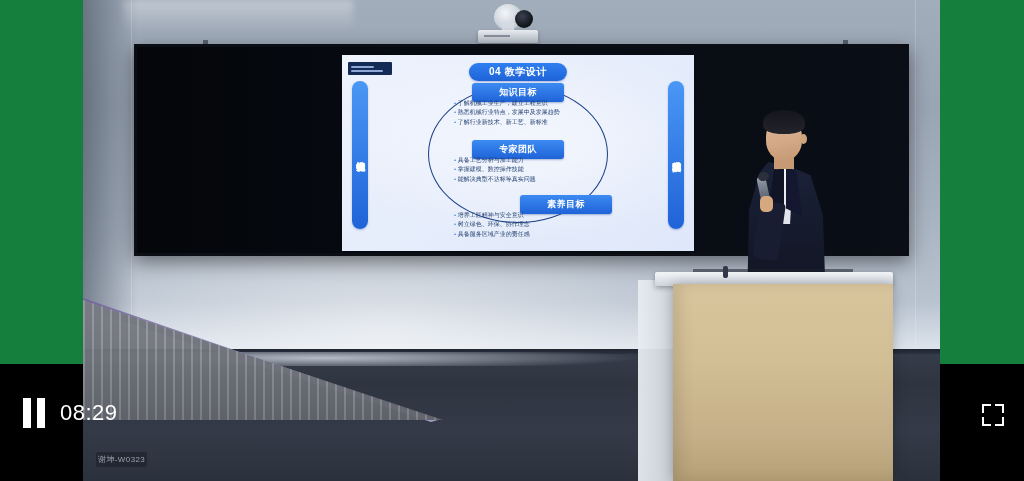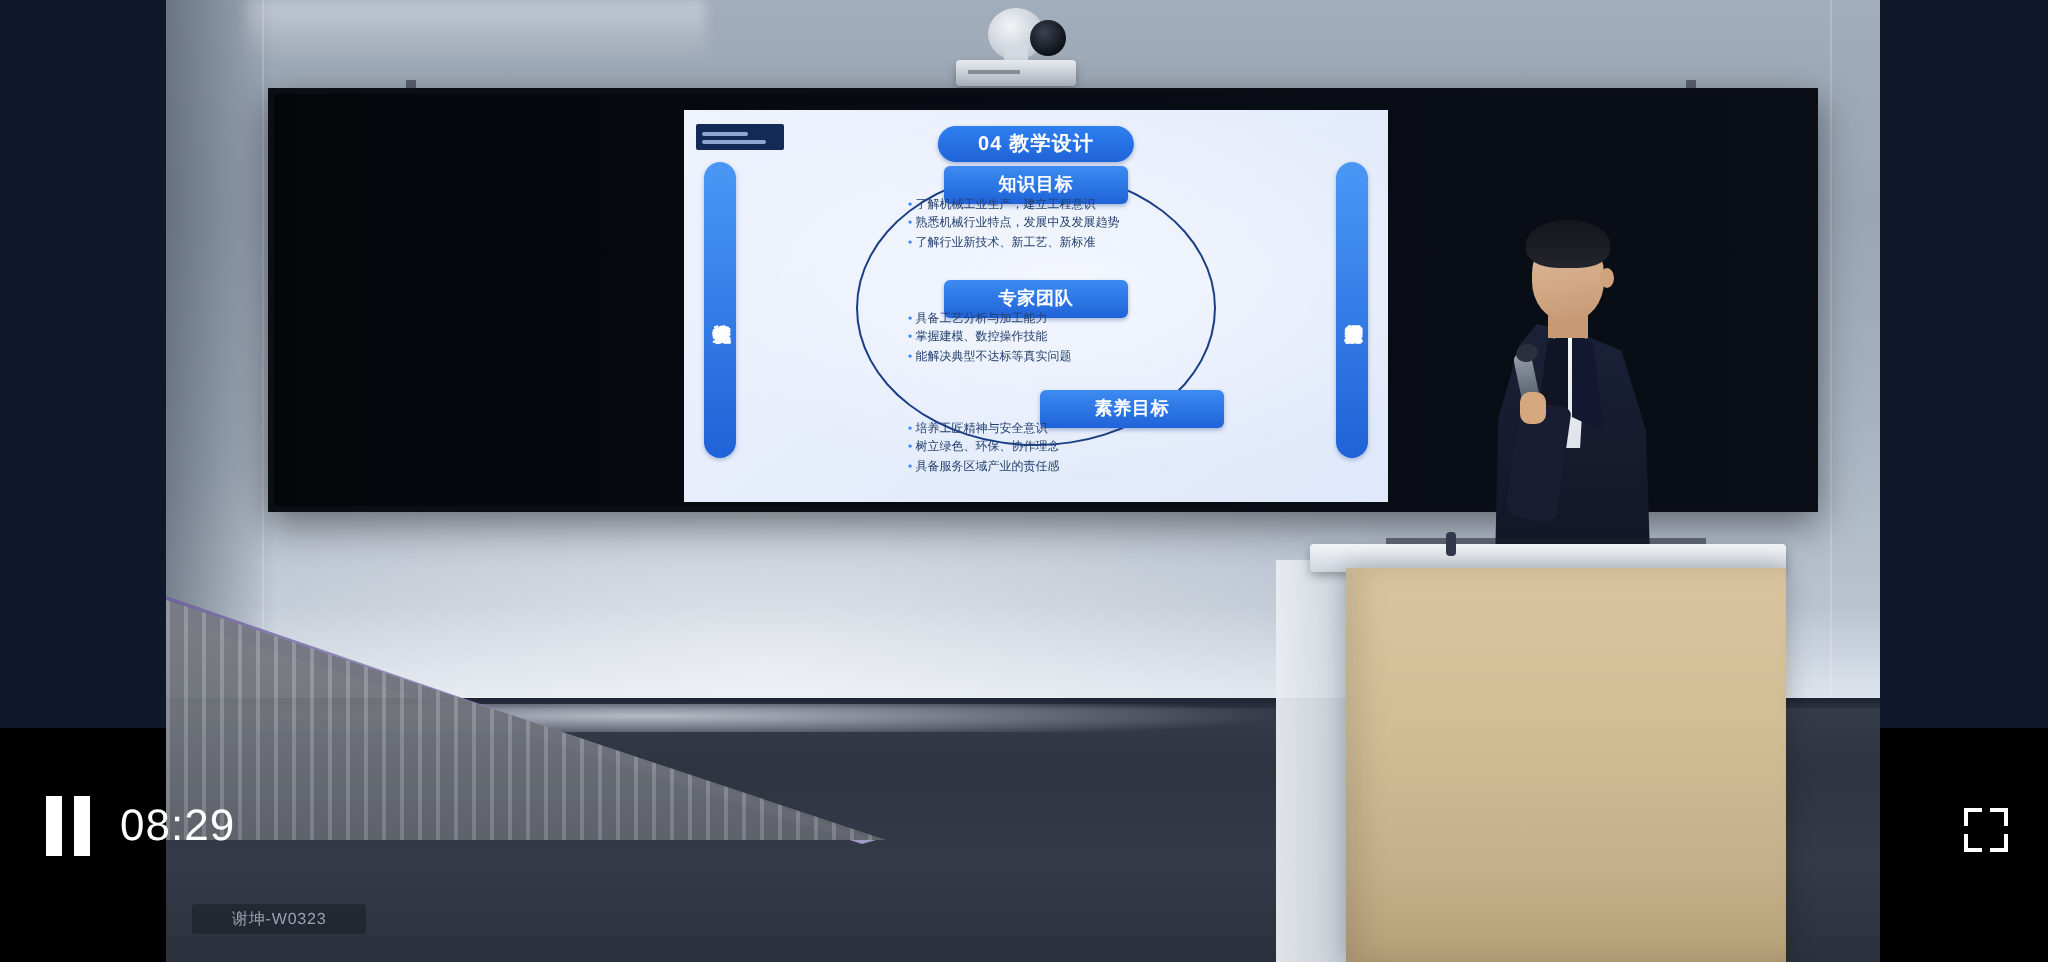--- a/index.html
+++ b/index.html
@@ -2,21 +2,21 @@
 <html><head>
 <meta charset="utf-8">
 <style>
   * { box-sizing: border-box; margin: 0; padding: 0; }
   html, body {
     width: 1024px; height: 481px;
     background: #000;
     font-family: "Liberation Sans", sans-serif;
     overflow: hidden;
   }
-  #stage { position: relative; width: 1024px; height: 364px; background: #0f172a; }
+  #stage { position: relative; width: 1024px; height: 364px; background: #15803d; }
 
   
   #video-frame {
     position: absolute; left: 83px; top: 0; width: 857px; height: 481px;
     overflow: hidden;
     background: linear-gradient(180deg,#a9b4c2 0%, #9ba6b5 40%, #aab5c3 62%, #cfd8e2 70%, #8e99a8 72%, #3a4150 78%, #2f3541 100%);
   }
 
   
   .wall {
@@ -272,21 +272,21 @@
 
   
   .lectern-mic{
     position:absolute; left:640px; top:266px; width:5px; height:12px;
     background:#33394a; border-radius:2px;
   }
 
   
   .watermark{
     position:absolute; left:13px; top:452px;
-    padding:2px 20px; border-radius:2px;
+    padding:2px 2px; border-radius:2px;
     background: rgba(30,34,44,.72);
     color:#9aa2b0; font-size:8px; letter-spacing:.4px;
     font-family:"Liberation Sans", sans-serif;
   }
 
   
   .pause-btn{
     position:absolute; left:23px; top:398px; width:24px; height:30px;
     display:flex; gap:6px; cursor:pointer;
   }

